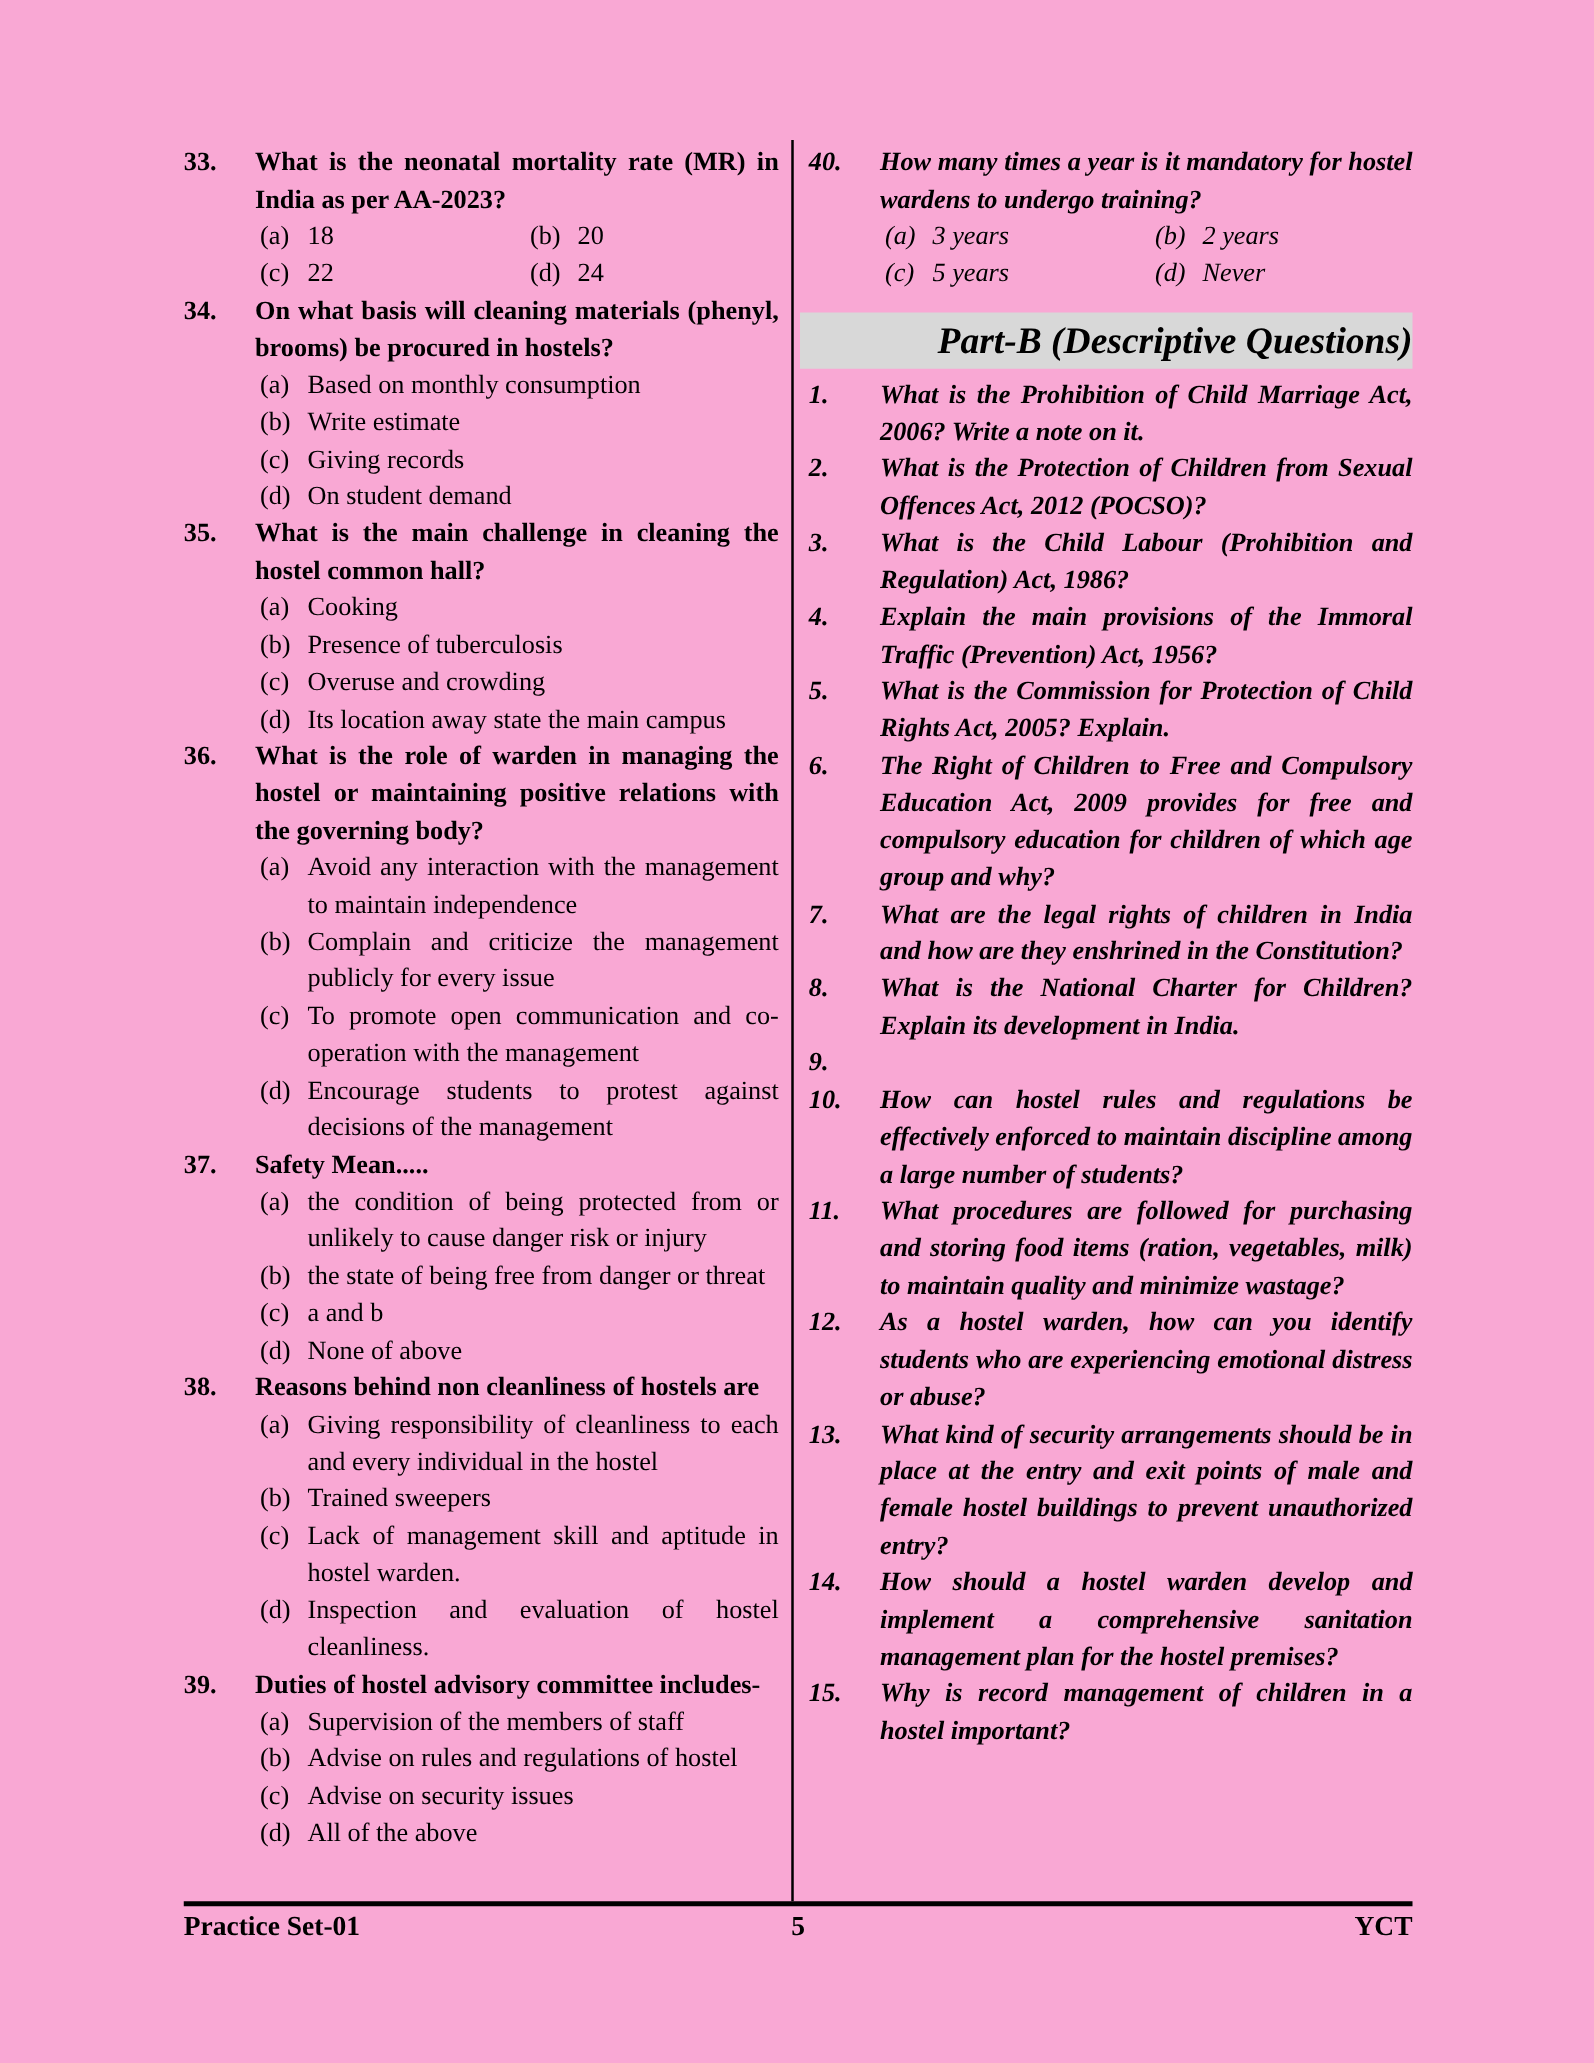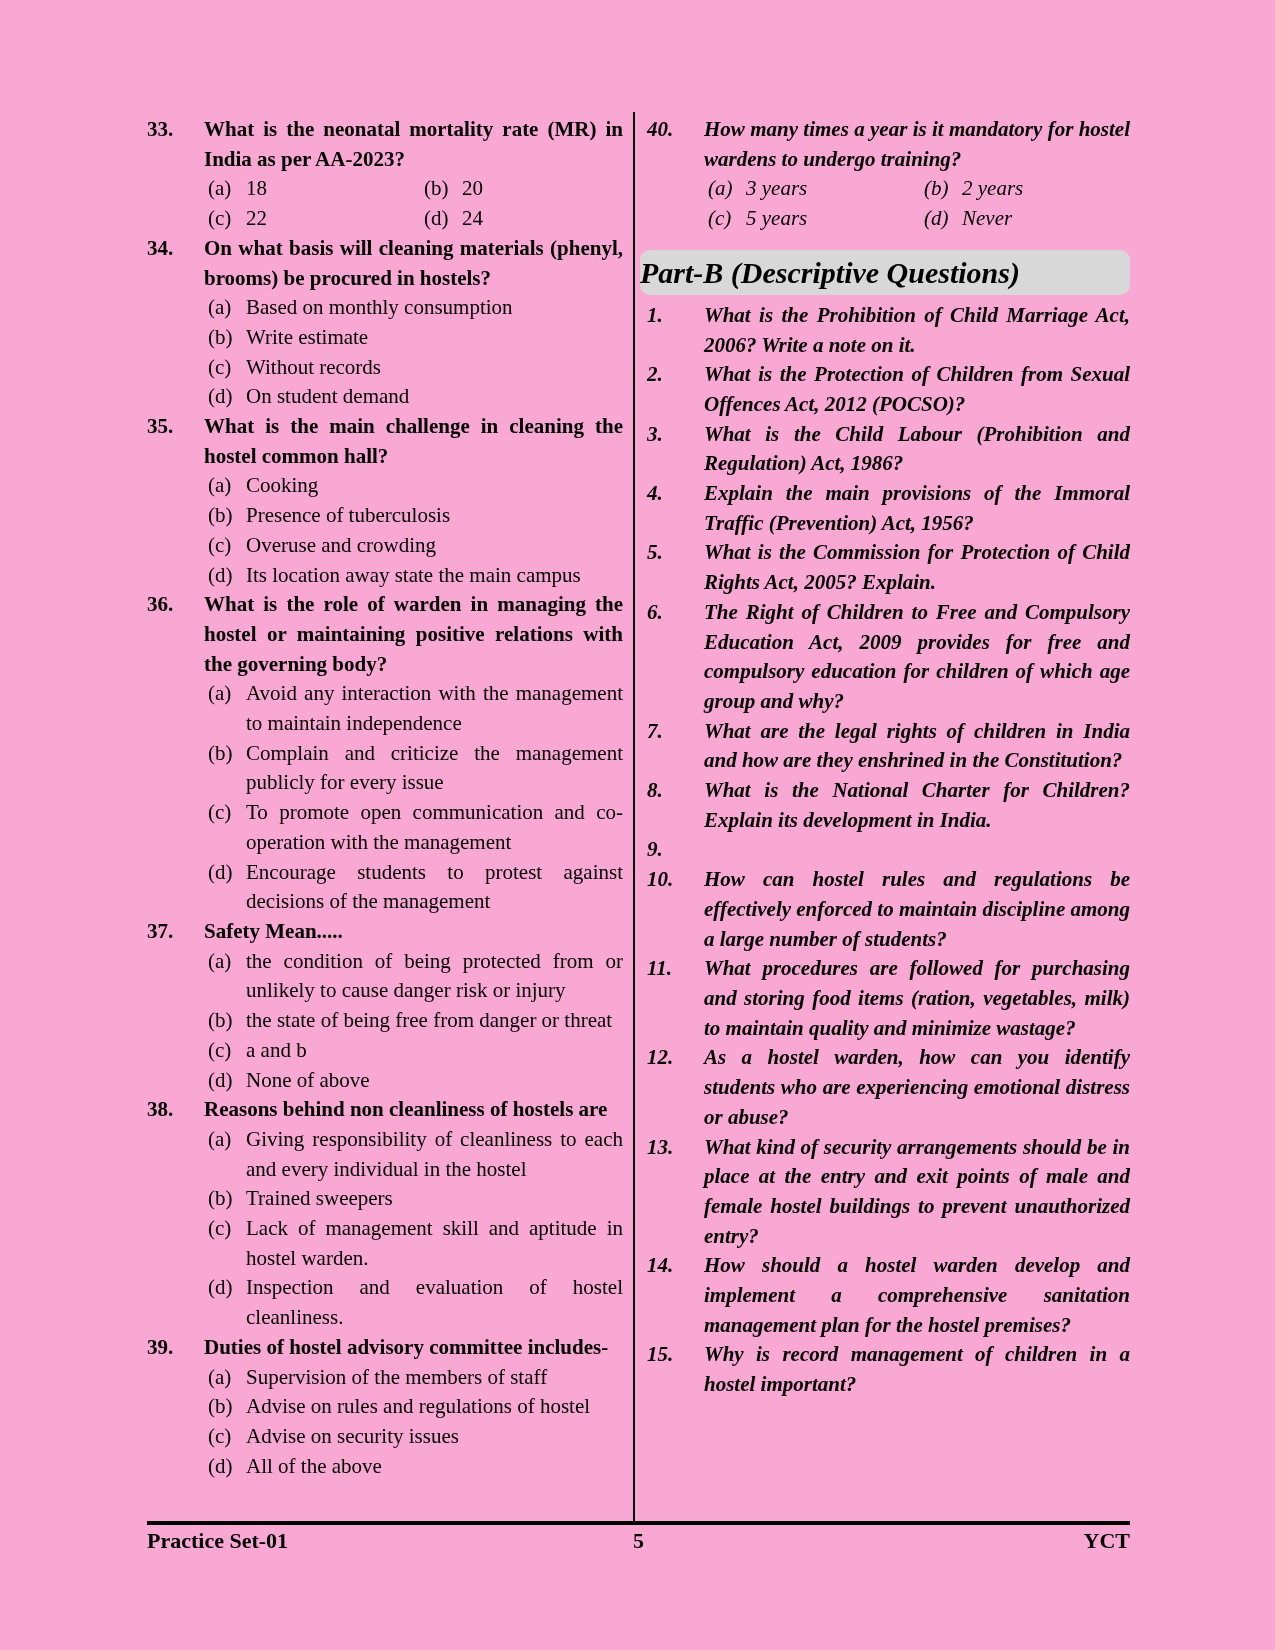--- a/index.html
+++ b/index.html
@@ -26,22 +26,21 @@
   .optrow { display:flex; padding-left:61px; }
   .optmark { width:38px; flex-shrink:0; }
   .opttext { flex:1; text-align:justify; }
   .optgrid { display:grid; grid-template-columns:216px 1fr; padding-left:61px; }
   .optcell { display:flex; }
   .section-header {
     margin:16px 0 6px -7px;
     width:490px; height:45px;
     background:#d8d8d8;
     font-weight:bold; font-size:30px; line-height:45px;
-    text-align:left;
-    border-radius:10px;
+    text-align:right;
   }
   .footer-line {
     position:absolute; left:147px; top:1521px;
     width:983px; height:4px; background:#000;
   }
   .footer-row {
     position:absolute; left:147px; top:1529px;
     width:983px; display:flex; align-items:baseline;
     font-weight:bold; font-size:22px; line-height:24px;
   }
@@ -86,21 +85,21 @@
         <div class="optrow">
           <span class="optmark">(a)</span>
           <div class="opttext">Based on monthly consumption</div>
         </div>
         <div class="optrow">
           <span class="optmark">(b)</span>
           <div class="opttext">Write estimate</div>
         </div>
         <div class="optrow">
           <span class="optmark">(c)</span>
-          <div class="opttext">Without records</div>
+          <div class="opttext">Giving records</div>
         </div>
         <div class="optrow">
           <span class="optmark">(d)</span>
           <div class="opttext">On student demand</div>
         </div>
       </div>
       <div class="qblock">
         <div class="qrow">
           <span class="qno">35.</span>
           <div class="qtext">What is the main challenge in cleaning the hostel common hall?</div>

